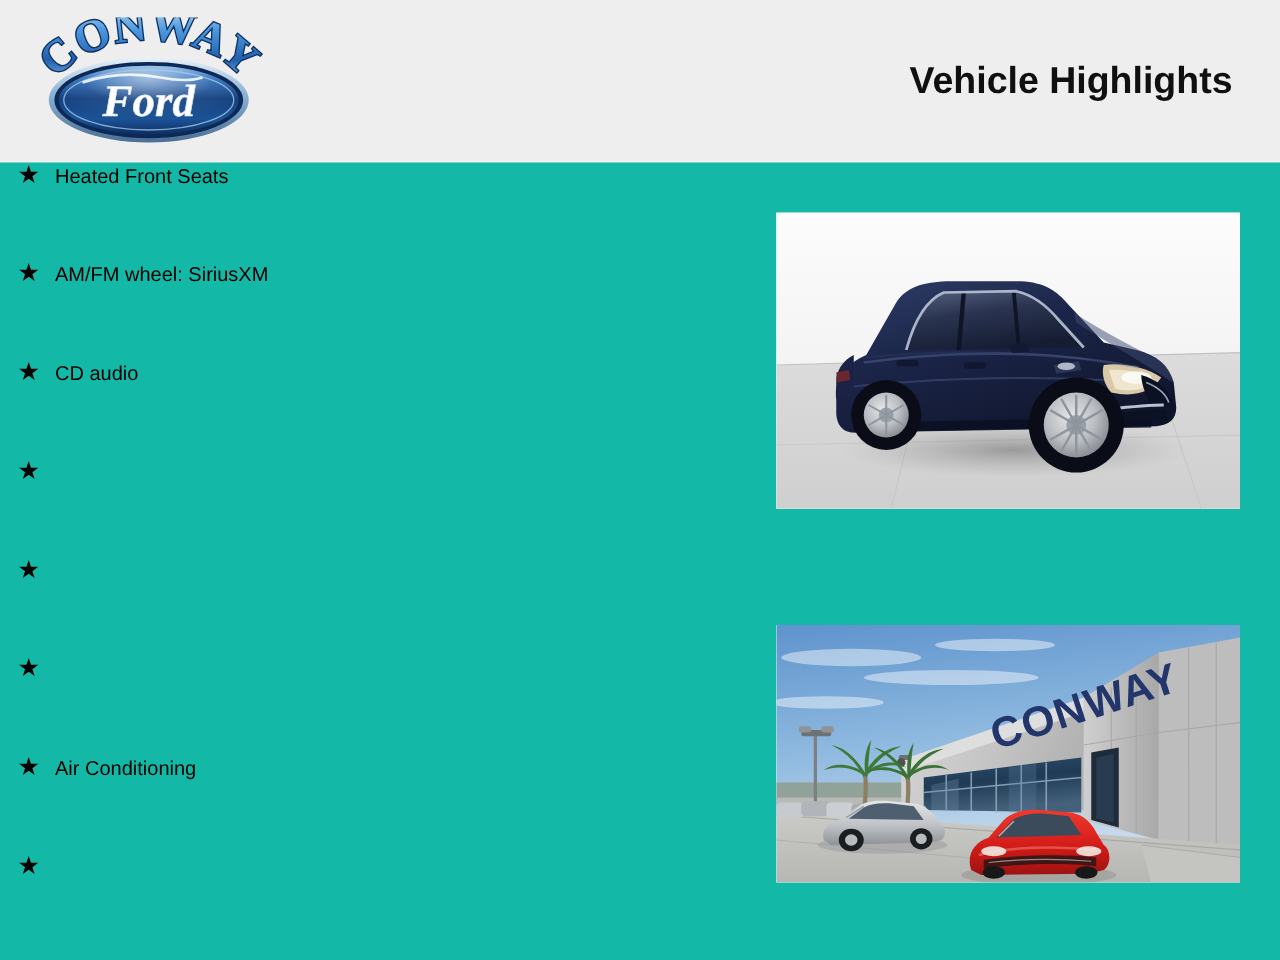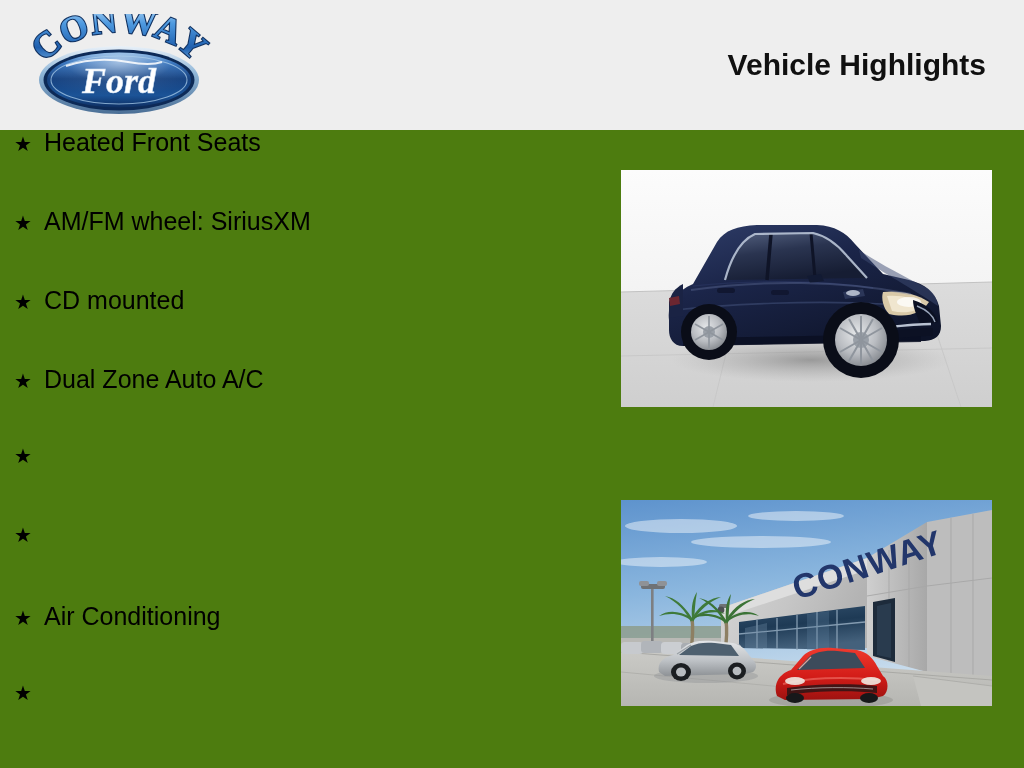--- a/index.html
+++ b/index.html
@@ -11,21 +11,21 @@
     height: 768px;
     background: #ffffff;
     font-family: "Liberation Sans", sans-serif;
     overflow: hidden;
   }
 
   #page {
     position: relative;
     width: 1024px;
     height: 768px;
-    background: #4d7c0f;
+    background: #14b8a6;
   }
 
   
   .header {
     position: absolute;
     left: 0; top: 0;
     width: 1024px;
     height: 130px;
     background: #eeeeee;
   }
@@ -72,21 +72,21 @@
   .hl-star {
     flex: 0 0 auto;
     font-size: 20px;
     line-height: 1;
     color: #000000;
     width: 30px;
     display: inline-block;
   }
 
   .hl-label {
-    font-size: 25px;
+    font-size: 16px;
     line-height: 1;
     color: #000000;
     white-space: nowrap;
   }
 
   
   .photo {
     position: absolute;
     overflow: hidden;
     background: #ffffff;
@@ -166,25 +166,24 @@
     <li class="hl-item">
       <span class="hl-star">★</span>
       <span class="hl-label">Heated Front Seats</span>
     </li>
     <li class="hl-item">
       <span class="hl-star">★</span>
       <span class="hl-label">AM/FM wheel: SiriusXM</span>
     </li>
     <li class="hl-item">
       <span class="hl-star">★</span>
-      <span class="hl-label">CD mounted</span>
-    </li>
-    <li class="hl-item">
-      <span class="hl-star">★</span>
-      <span class="hl-label">Dual Zone Auto A/C</span>
+      <span class="hl-label">CD audio</span>
+    </li>
+    <li class="hl-item">
+      <span class="hl-star">★</span>
     </li>
     <li class="hl-item">
       <span class="hl-star">★</span>
     </li>
     <li class="hl-item">
       <span class="hl-star">★</span>
     </li>
     <li class="hl-item">
       <span class="hl-star">★</span>
       <span class="hl-label">Air Conditioning</span>

